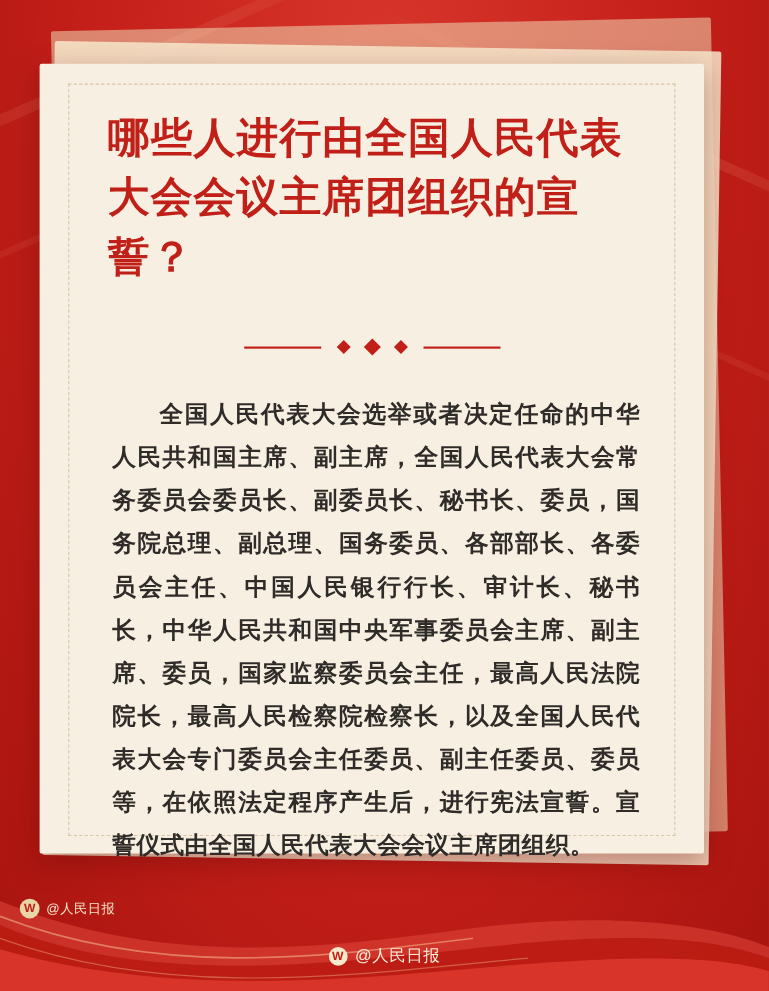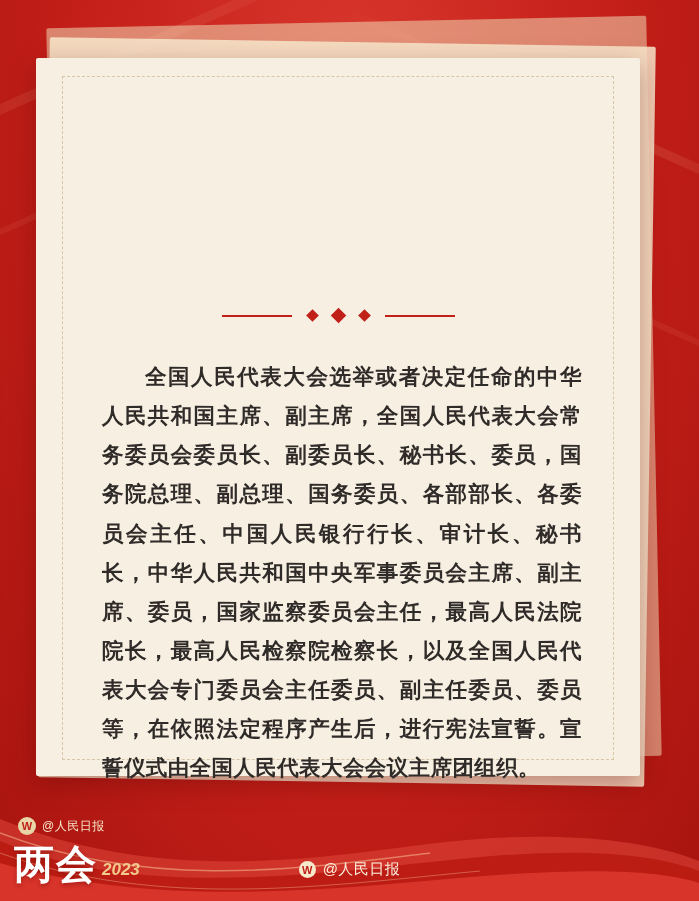--- a/index.html
+++ b/index.html
@@ -300,20 +300,21 @@
   <div class="streak s2"></div>
   <div class="streak s3"></div>
   <div class="streak s4"></div>
 
   <div class="card-shadow-2"></div>
   <div class="card-shadow-1"></div>
 
   <div class="card">
     <div class="card-inner-border"></div>
 
+    <div class="title">哪些人进行由全国人民代表大会会议主席团组织的宣誓？</div>
 
     <div class="divider">
       <span class="bar"></span>
       <span class="dia"></span>
       <span class="dia big"></span>
       <span class="dia"></span>
       <span class="bar"></span>
     </div>
 
     <div class="body-text">全国人民代表大会选举或者决定任命的中华人民共和国主席、副主席，全国人民代表大会常务委员会委员长、副委员长、秘书长、委员，国务院总理、副总理、国务委员、各部部长、各委员会主任、中国人民银行行长、审计长、秘书长，中华人民共和国中央军事委员会主席、副主席、委员，国家监察委员会主任，最高人民法院院长，最高人民检察院检察长，以及全国人民代表大会专门委员会主任委员、副主任委员、委员等，在依照法定程序产生后，进行宪法宣誓。宣誓仪式由全国人民代表大会会议主席团组织。</div>
@@ -327,24 +328,20 @@
       <path d="M0,92 C150,150 300,128 430,112" stroke="#ffd9a8" stroke-width="1.5" fill="none" opacity="0.45"></path>
       <path d="M0,112 C160,170 330,144 480,130" stroke="#ffd9a8" stroke-width="1" fill="none" opacity="0.35"></path>
     </svg>
   </div>
 
   <div class="badge">
     <span class="wb-circle">W</span>
     <span class="wb-name">@人民日报</span>
   </div>
 
-  <div class="lianghui">
-    <span class="big">两会</span>
-    <span class="year">2023</span>
-  </div>
 
   <div class="handle">
     <span class="wb-icon">W</span>
     <span class="wb-text">@人民日报</span>
   </div>
 
 
 </div>
 
 </body></html>

